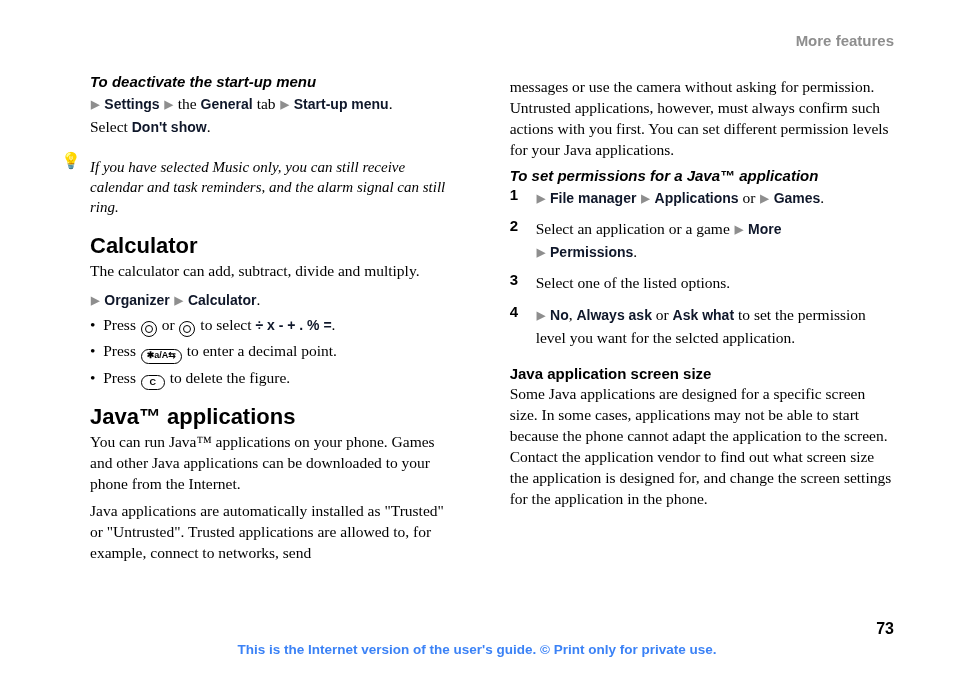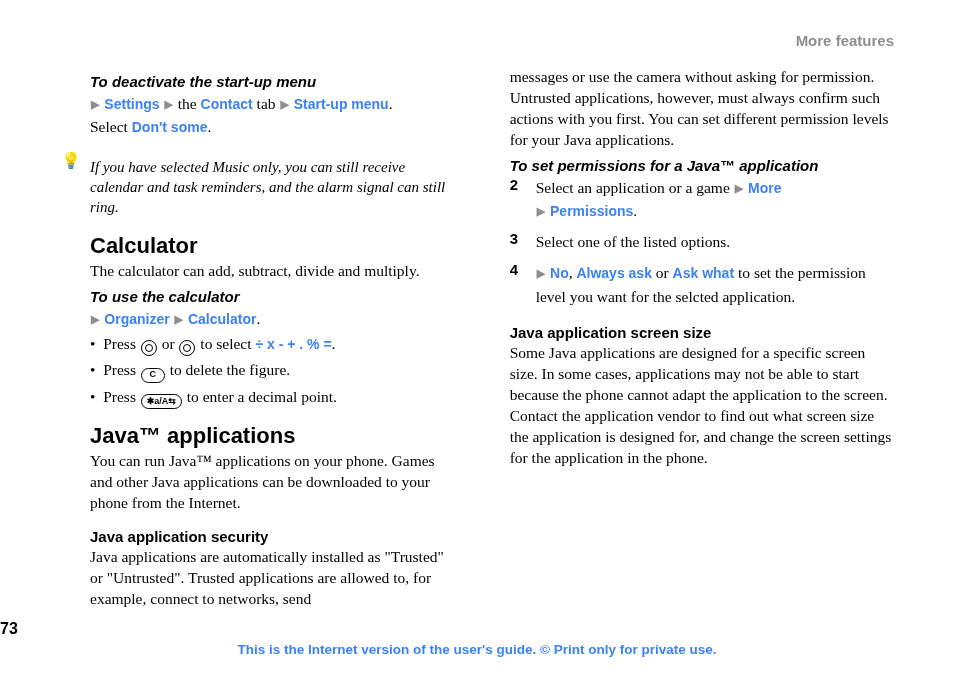--- a/index.html
+++ b/index.html
@@ -82,21 +82,21 @@
     margin: 0 0 6px 0;
   }
   .step-line {
     font-size: 15.5px;
     line-height: 1.5;
     margin: 0 0 2px 0;
   }
   .gray-bold {
     font-family: Arial, Helvetica, sans-serif;
     font-weight: bold;
-    color: #3b82f6;
+    color: #0f172a;
     font-size: 14px;
   }
   .arrow {
     font-family: Arial, Helvetica, sans-serif;
     font-weight: bold;
     color: #8e8e8e;
     font-size: 11px;
     vertical-align: 1px;
     padding: 0 1px;
   }
@@ -158,21 +158,21 @@
     margin: 0 0 2px 0;
   }
   .footer {
     position: absolute;
     left: 0;
     right: 0;
     bottom: 20px;
     text-align: center;
   }
   .page-num {
-    text-align: left;
+    text-align: right;
     font-family: Arial, Helvetica, sans-serif;
     font-weight: bold;
     font-size: 16px;
     padding-right: 60px;
     margin-bottom: 4px;
   }
   .footer-text {
     font-family: Arial, Helvetica, sans-serif;
     font-weight: bold;
     color: #3b82f6;
@@ -186,62 +186,70 @@
   <div class="header-right">More features</div>
 
   <div class="columns">
 
     <div class="col col-left">
 
       <div class="h-sub">To deactivate the start-up menu</div>
       <p class="step-line">
         <span class="arrow">▶</span>
         <span class="gray-bold">Settings</span>
-        <span class="arrow">▶</span><span> the </span><span class="gray-bold">Contact</span><span> tab </span><span class="arrow">▶</span>
+        <span class="arrow">▶</span><span> the </span><span class="gray-bold">General</span><span> tab </span><span class="arrow">▶</span>
         <span class="gray-bold">Start-up menu</span>.
-        <br><span>Select </span><span class="gray-bold">Don't some</span><span>.</span>
+        <br><span>Select </span><span class="gray-bold">Don't show</span><span>.</span>
       </p>
 
       <div class="tip-row">
         <div class="tip-icon">💡</div>
         <div class="tip-text">If you have selected Music only, you can still receive calendar and task reminders, and the alarm signal can still ring.</div>
       </div>
 
       <div class="h-section">Calculator</div>
       <p class="body-text">The calculator can add, subtract, divide and multiply.</p>
 
-      <div class="h-sub">To use the calculator</div>
       <p class="step-line">
         <span class="arrow">▶</span>
         <span class="gray-bold">Organizer</span>
         <span class="arrow">▶</span>
         <span class="gray-bold">Calculator</span>.
       </p>
       <p class="bullet-row">
         •&nbsp;&nbsp;<span>Press </span><span class="key-circle"></span><span> or </span><span class="key-circle"></span><span> to select </span><span class="gray-bold">÷ x - + . % =</span>.
       </p>
       <p class="bullet-row">
+        •&nbsp;&nbsp;<span>Press </span><span class="key-pill">✱a/A⇆</span><span> to enter a decimal point.</span>
+      </p>
+      <p class="bullet-row">
         •&nbsp;&nbsp;<span>Press </span><span class="key-pill">C</span><span> to delete the figure.</span>
-      </p>
-      <p class="bullet-row">
-        •&nbsp;&nbsp;<span>Press </span><span class="key-pill">✱a/A⇆</span><span> to enter a decimal point.</span>
       </p>
 
       <div class="h-section">Java™ applications</div>
       <p class="body-text">You can run Java™ applications on your phone. Games and other Java applications can be downloaded to your phone from the Internet.</p>
 
-      <div class="h-mini">Java application security</div>
       <p class="body-text">Java applications are automatically installed as "Trusted" or "Untrusted". Trusted applications are allowed to, for example, connect to networks, send</p>
     </div>
 
     <div class="col">
-      <p class="body-text" style="margin-top:0">messages or use the camera without asking for permission. Untrusted applications, however, must always confirm such actions with you first. You can set different permission levels for your Java applications.</p>
+      <p class="body-text" style="margin-top:10px">messages or use the camera without asking for permission. Untrusted applications, however, must always confirm such actions with you first. You can set different permission levels for your Java applications.</p>
 
       <div class="h-sub">To set permissions for a Java™ application</div>
 
+      <div class="ol-row">
+        <span class="ol-num">1</span>
+        <span class="ol-body step-line">
+          <span class="arrow">▶</span>
+          <span class="gray-bold">File manager</span>
+          <span class="arrow">▶</span>
+          <span class="gray-bold">Applications</span><span> or </span><span class="arrow">▶</span>
+          <span class="gray-bold">Games</span>.
+        </span>
+      </div>
       <div class="ol-row">
         <span class="ol-num">2</span>
         <span class="ol-body step-line">
           <span>Select an application or a game </span><span class="arrow">▶</span>
           <span class="gray-bold">More</span><br>
           <span class="arrow">▶</span>
           <span class="gray-bold">Permissions</span>.
         </span>
       </div>
       <div class="ol-row">

